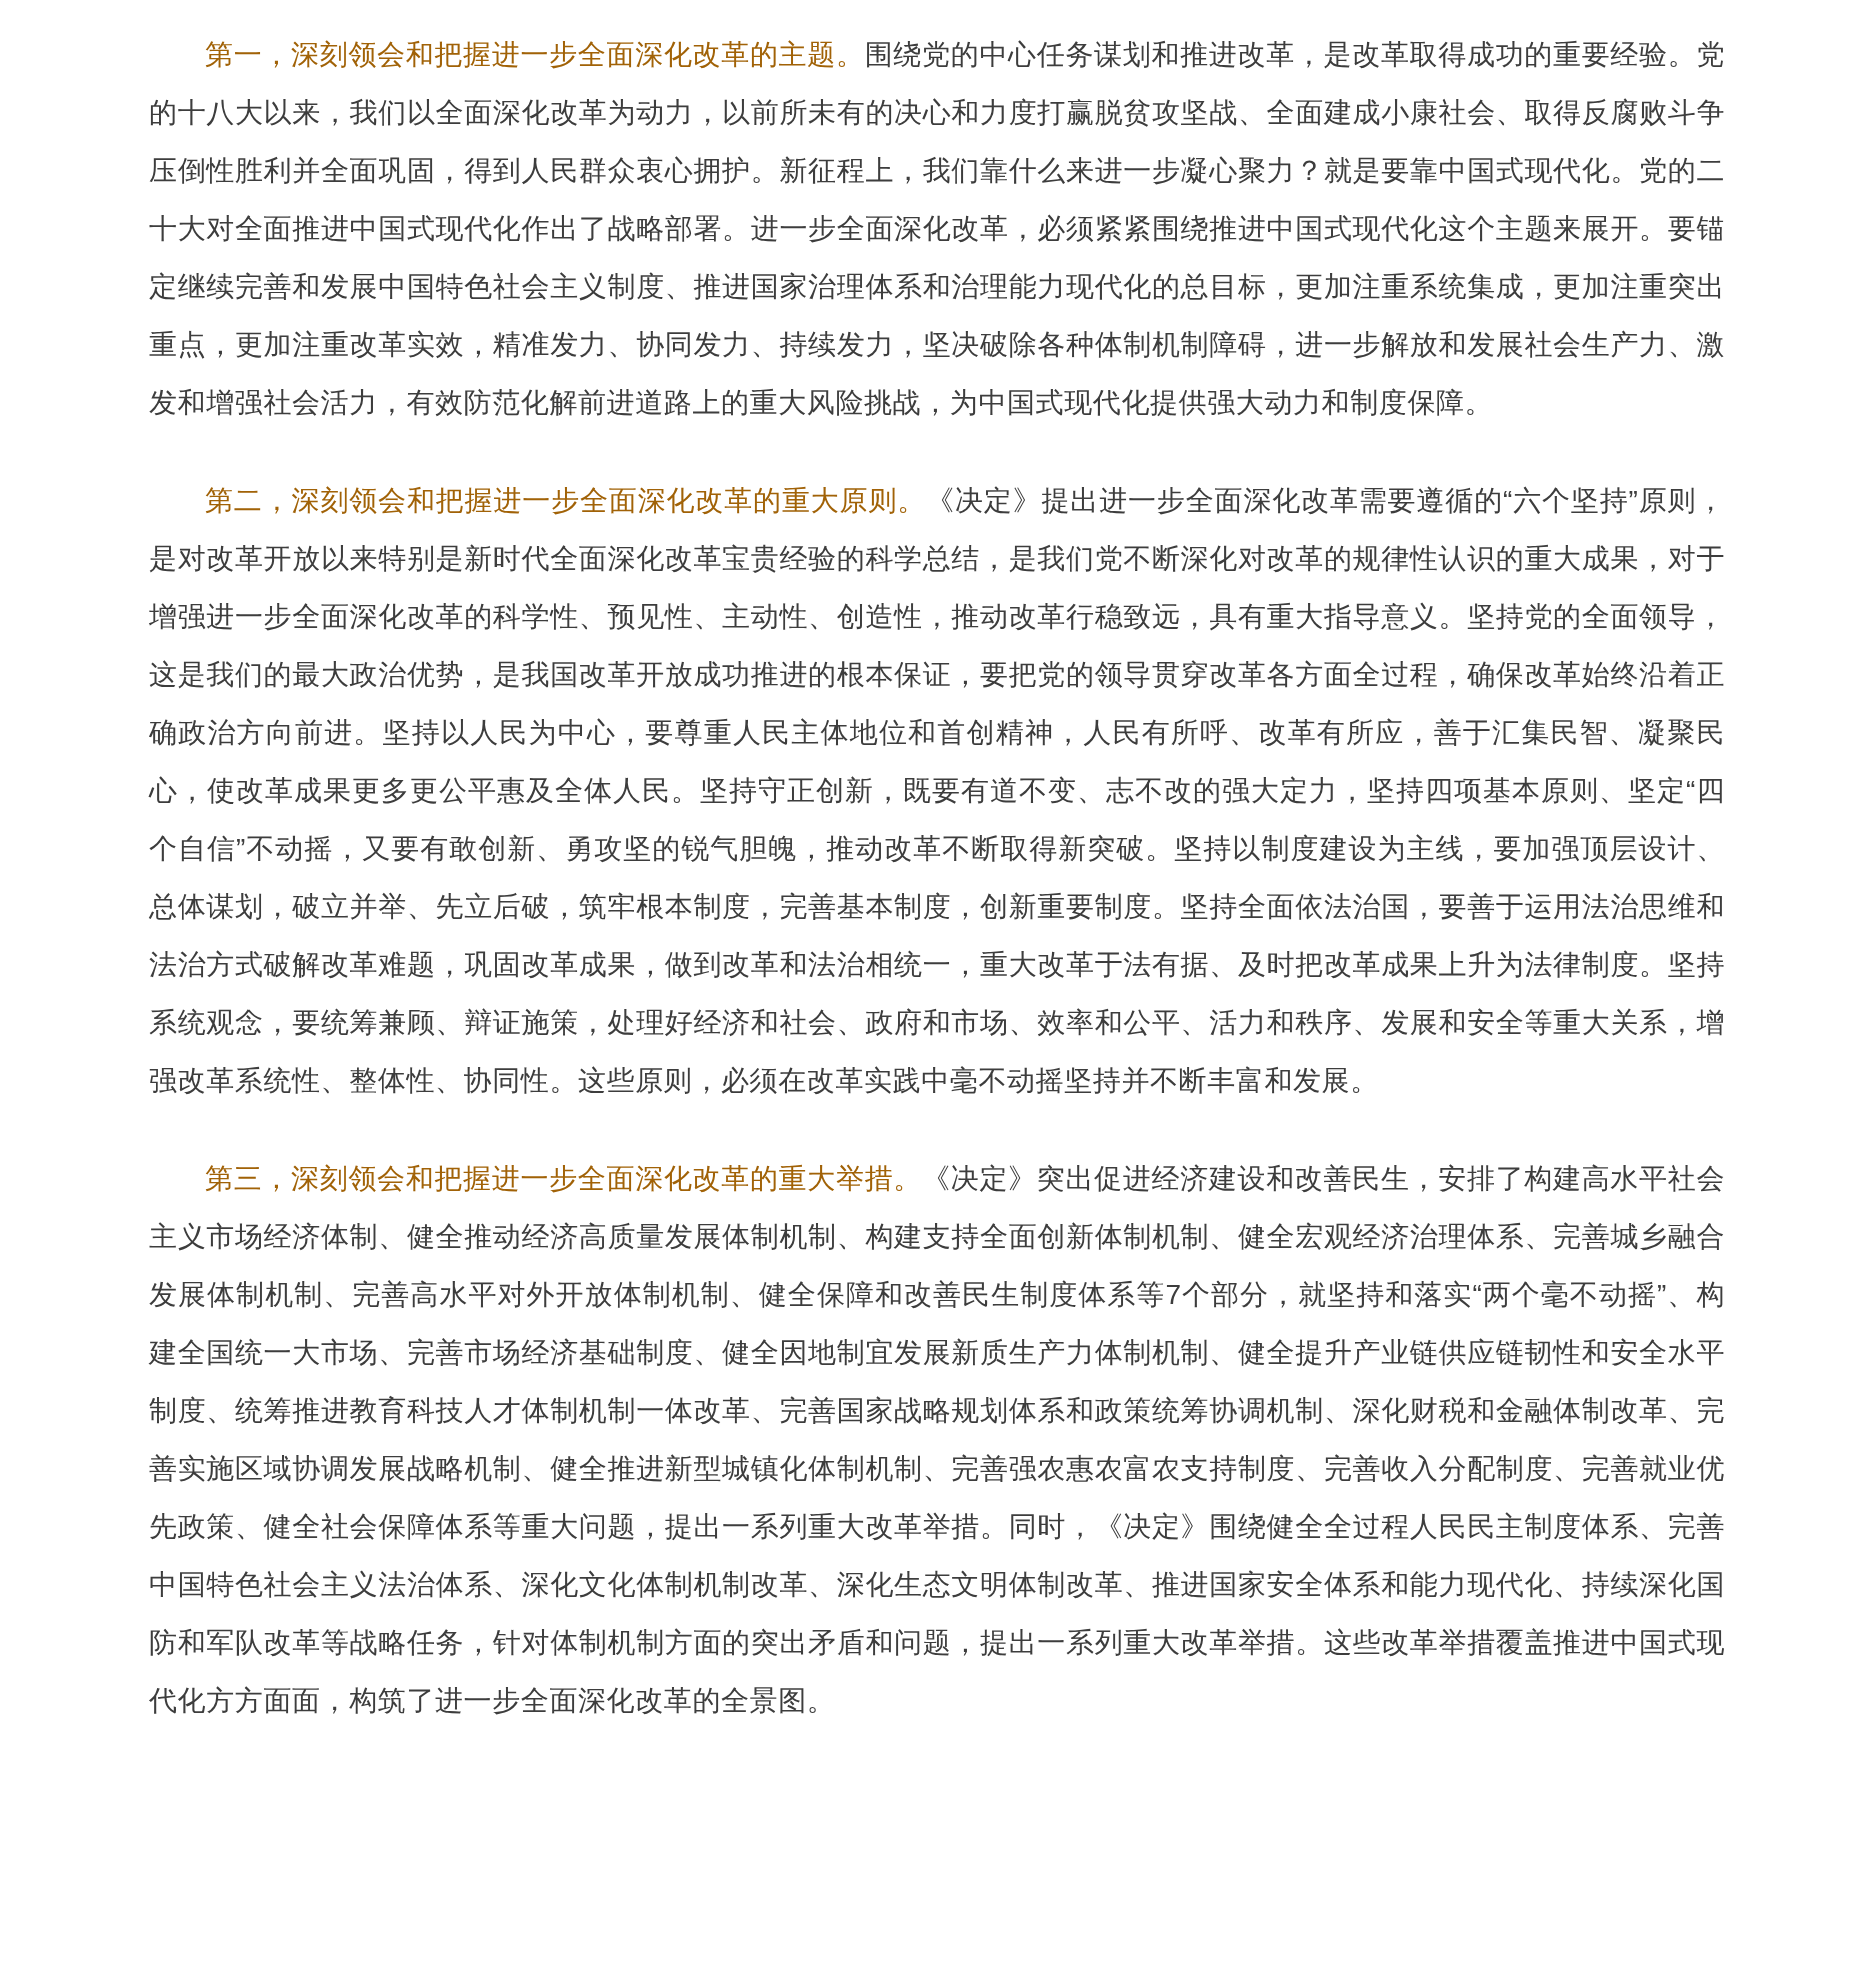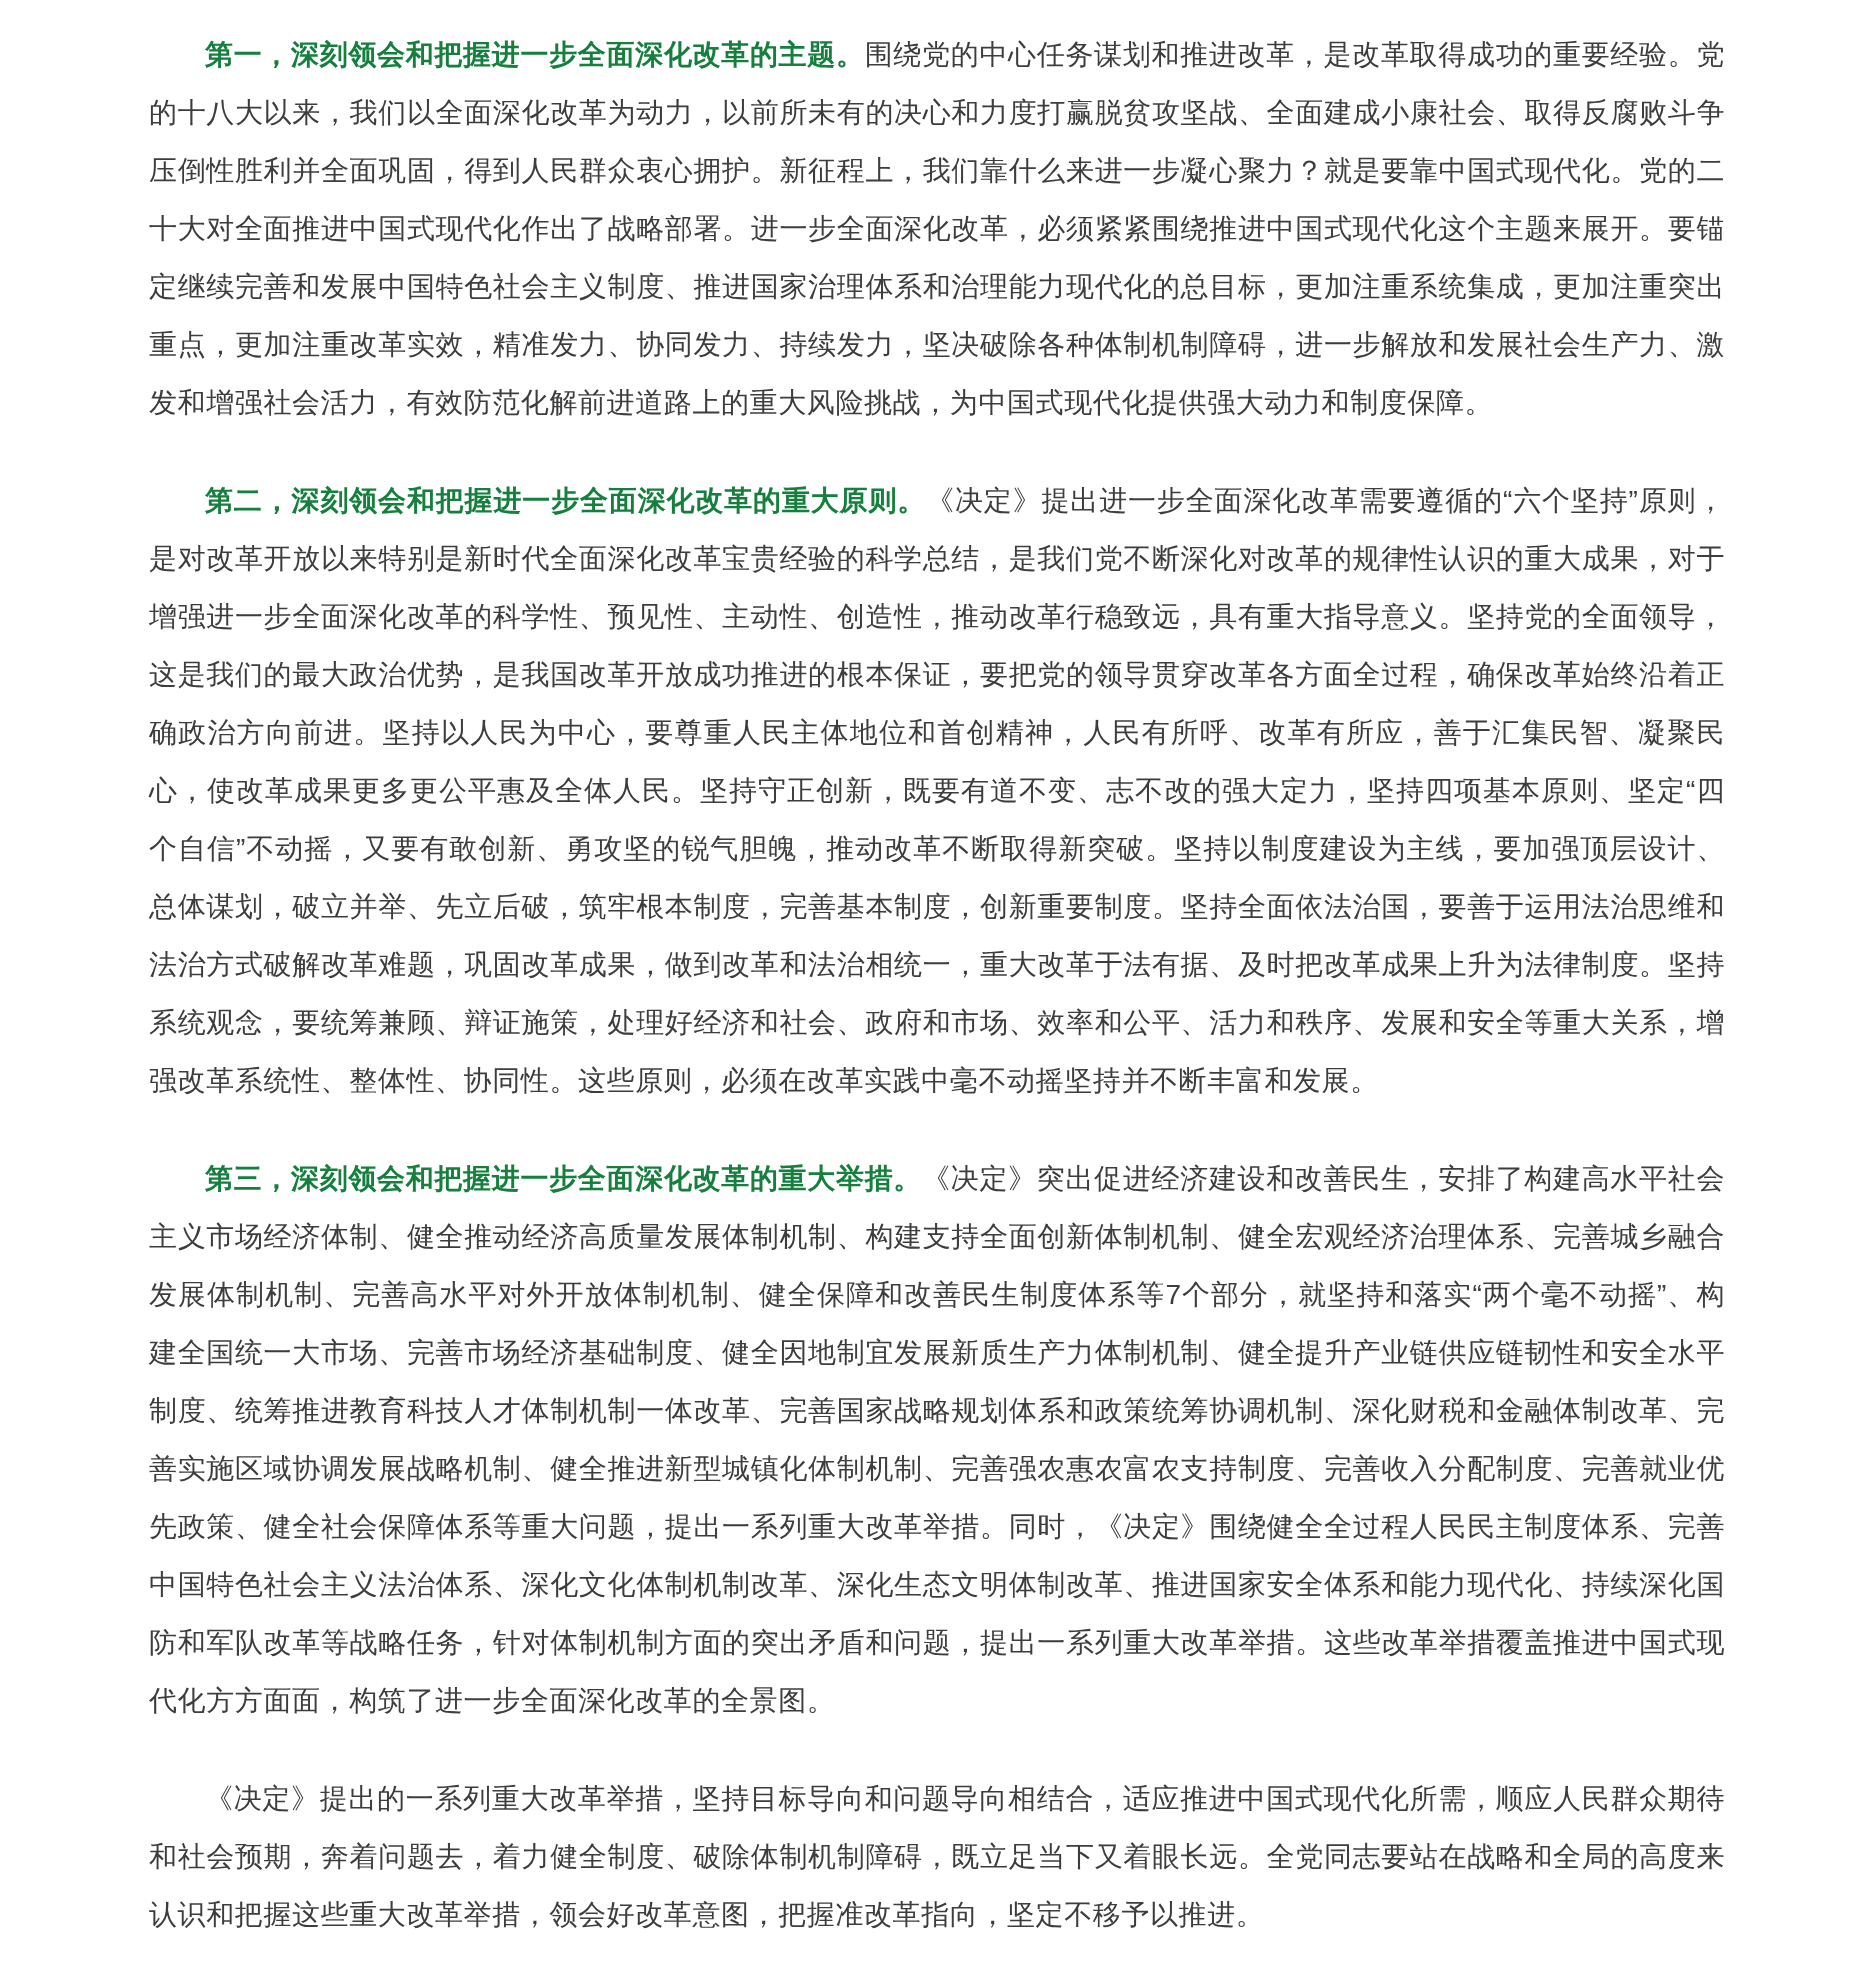--- a/index.html
+++ b/index.html
@@ -28,34 +28,33 @@
   }
   .doc-page p.para {
     margin: 0 0 40px 0;
     text-indent: 2em;
     word-break: break-all;
   }
   .doc-page p.para:last-child {
     margin-bottom: 0;
   }
   .para-lead {
-    font-weight: bold;
-    color: #15803d;
+    font-weight: normal;
+    color: #a16207;
   }
   .para-body {
     font-weight: normal;
   }
 </style>
 </head>
 <body>
 
 <div class="doc-page">
 
   <p class="para"><span class="para-lead">第一，深刻领会和把握进一步全面深化改革的主题。</span><span class="para-body">围绕党的中心任务谋划和推进改革，是改革取得成功的重要经验。党的十八大以来，我们以全面深化改革为动力，以前所未有的决心和力度打赢脱贫攻坚战、全面建成小康社会、取得反腐败斗争压倒性胜利并全面巩固，得到人民群众衷心拥护。新征程上，我们靠什么来进一步凝心聚力？就是要靠中国式现代化。党的二十大对全面推进中国式现代化作出了战略部署。进一步全面深化改革，必须紧紧围绕推进中国式现代化这个主题来展开。要锚定继续完善和发展中国特色社会主义制度、推进国家治理体系和治理能力现代化的总目标，更加注重系统集成，更加注重突出重点，更加注重改革实效，精准发力、协同发力、持续发力，坚决破除各种体制机制障碍，进一步解放和发展社会生产力、激发和增强社会活力，有效防范化解前进道路上的重大风险挑战，为中国式现代化提供强大动力和制度保障。</span></p>
 
   <p class="para"><span class="para-lead">第二，深刻领会和把握进一步全面深化改革的重大原则。</span><span class="para-body">《决定》提出进一步全面深化改革需要遵循的“六个坚持”原则，是对改革开放以来特别是新时代全面深化改革宝贵经验的科学总结，是我们党不断深化对改革的规律性认识的重大成果，对于增强进一步全面深化改革的科学性、预见性、主动性、创造性，推动改革行稳致远，具有重大指导意义。坚持党的全面领导，这是我们的最大政治优势，是我国改革开放成功推进的根本保证，要把党的领导贯穿改革各方面全过程，确保改革始终沿着正确政治方向前进。坚持以人民为中心，要尊重人民主体地位和首创精神，人民有所呼、改革有所应，善于汇集民智、凝聚民心，使改革成果更多更公平惠及全体人民。坚持守正创新，既要有道不变、志不改的强大定力，坚持四项基本原则、坚定“四个自信”不动摇，又要有敢创新、勇攻坚的锐气胆魄，推动改革不断取得新突破。坚持以制度建设为主线，要加强顶层设计、总体谋划，破立并举、先立后破，筑牢根本制度，完善基本制度，创新重要制度。坚持全面依法治国，要善于运用法治思维和法治方式破解改革难题，巩固改革成果，做到改革和法治相统一，重大改革于法有据、及时把改革成果上升为法律制度。坚持系统观念，要统筹兼顾、辩证施策，处理好经济和社会、政府和市场、效率和公平、活力和秩序、发展和安全等重大关系，增强改革系统性、整体性、协同性。这些原则，必须在改革实践中毫不动摇坚持并不断丰富和发展。</span></p>
 
   <p class="para"><span class="para-lead">第三，深刻领会和把握进一步全面深化改革的重大举措。</span><span class="para-body">《决定》突出促进经济建设和改善民生，安排了构建高水平社会主义市场经济体制、健全推动经济高质量发展体制机制、构建支持全面创新体制机制、健全宏观经济治理体系、完善城乡融合发展体制机制、完善高水平对外开放体制机制、健全保障和改善民生制度体系等7个部分，就坚持和落实“两个毫不动摇”、构建全国统一大市场、完善市场经济基础制度、健全因地制宜发展新质生产力体制机制、健全提升产业链供应链韧性和安全水平制度、统筹推进教育科技人才体制机制一体改革、完善国家战略规划体系和政策统筹协调机制、深化财税和金融体制改革、完善实施区域协调发展战略机制、健全推进新型城镇化体制机制、完善强农惠农富农支持制度、完善收入分配制度、完善就业优先政策、健全社会保障体系等重大问题，提出一系列重大改革举措。同时，《决定》围绕健全全过程人民民主制度体系、完善中国特色社会主义法治体系、深化文化体制机制改革、深化生态文明体制改革、推进国家安全体系和能力现代化、持续深化国防和军队改革等战略任务，针对体制机制方面的突出矛盾和问题，提出一系列重大改革举措。这些改革举措覆盖推进中国式现代化方方面面，构筑了进一步全面深化改革的全景图。</span></p>
 
-  <p class="para"><span class="para-lead"></span><span class="para-body">《决定》提出的一系列重大改革举措，坚持目标导向和问题导向相结合，适应推进中国式现代化所需，顺应人民群众期待和社会预期，奔着问题去，着力健全制度、破除体制机制障碍，既立足当下又着眼长远。全党同志要站在战略和全局的高度来认识和把握这些重大改革举措，领会好改革意图，把握准改革指向，坚定不移予以推进。</span></p>
 
 </div>
 
 
 </body></html>

